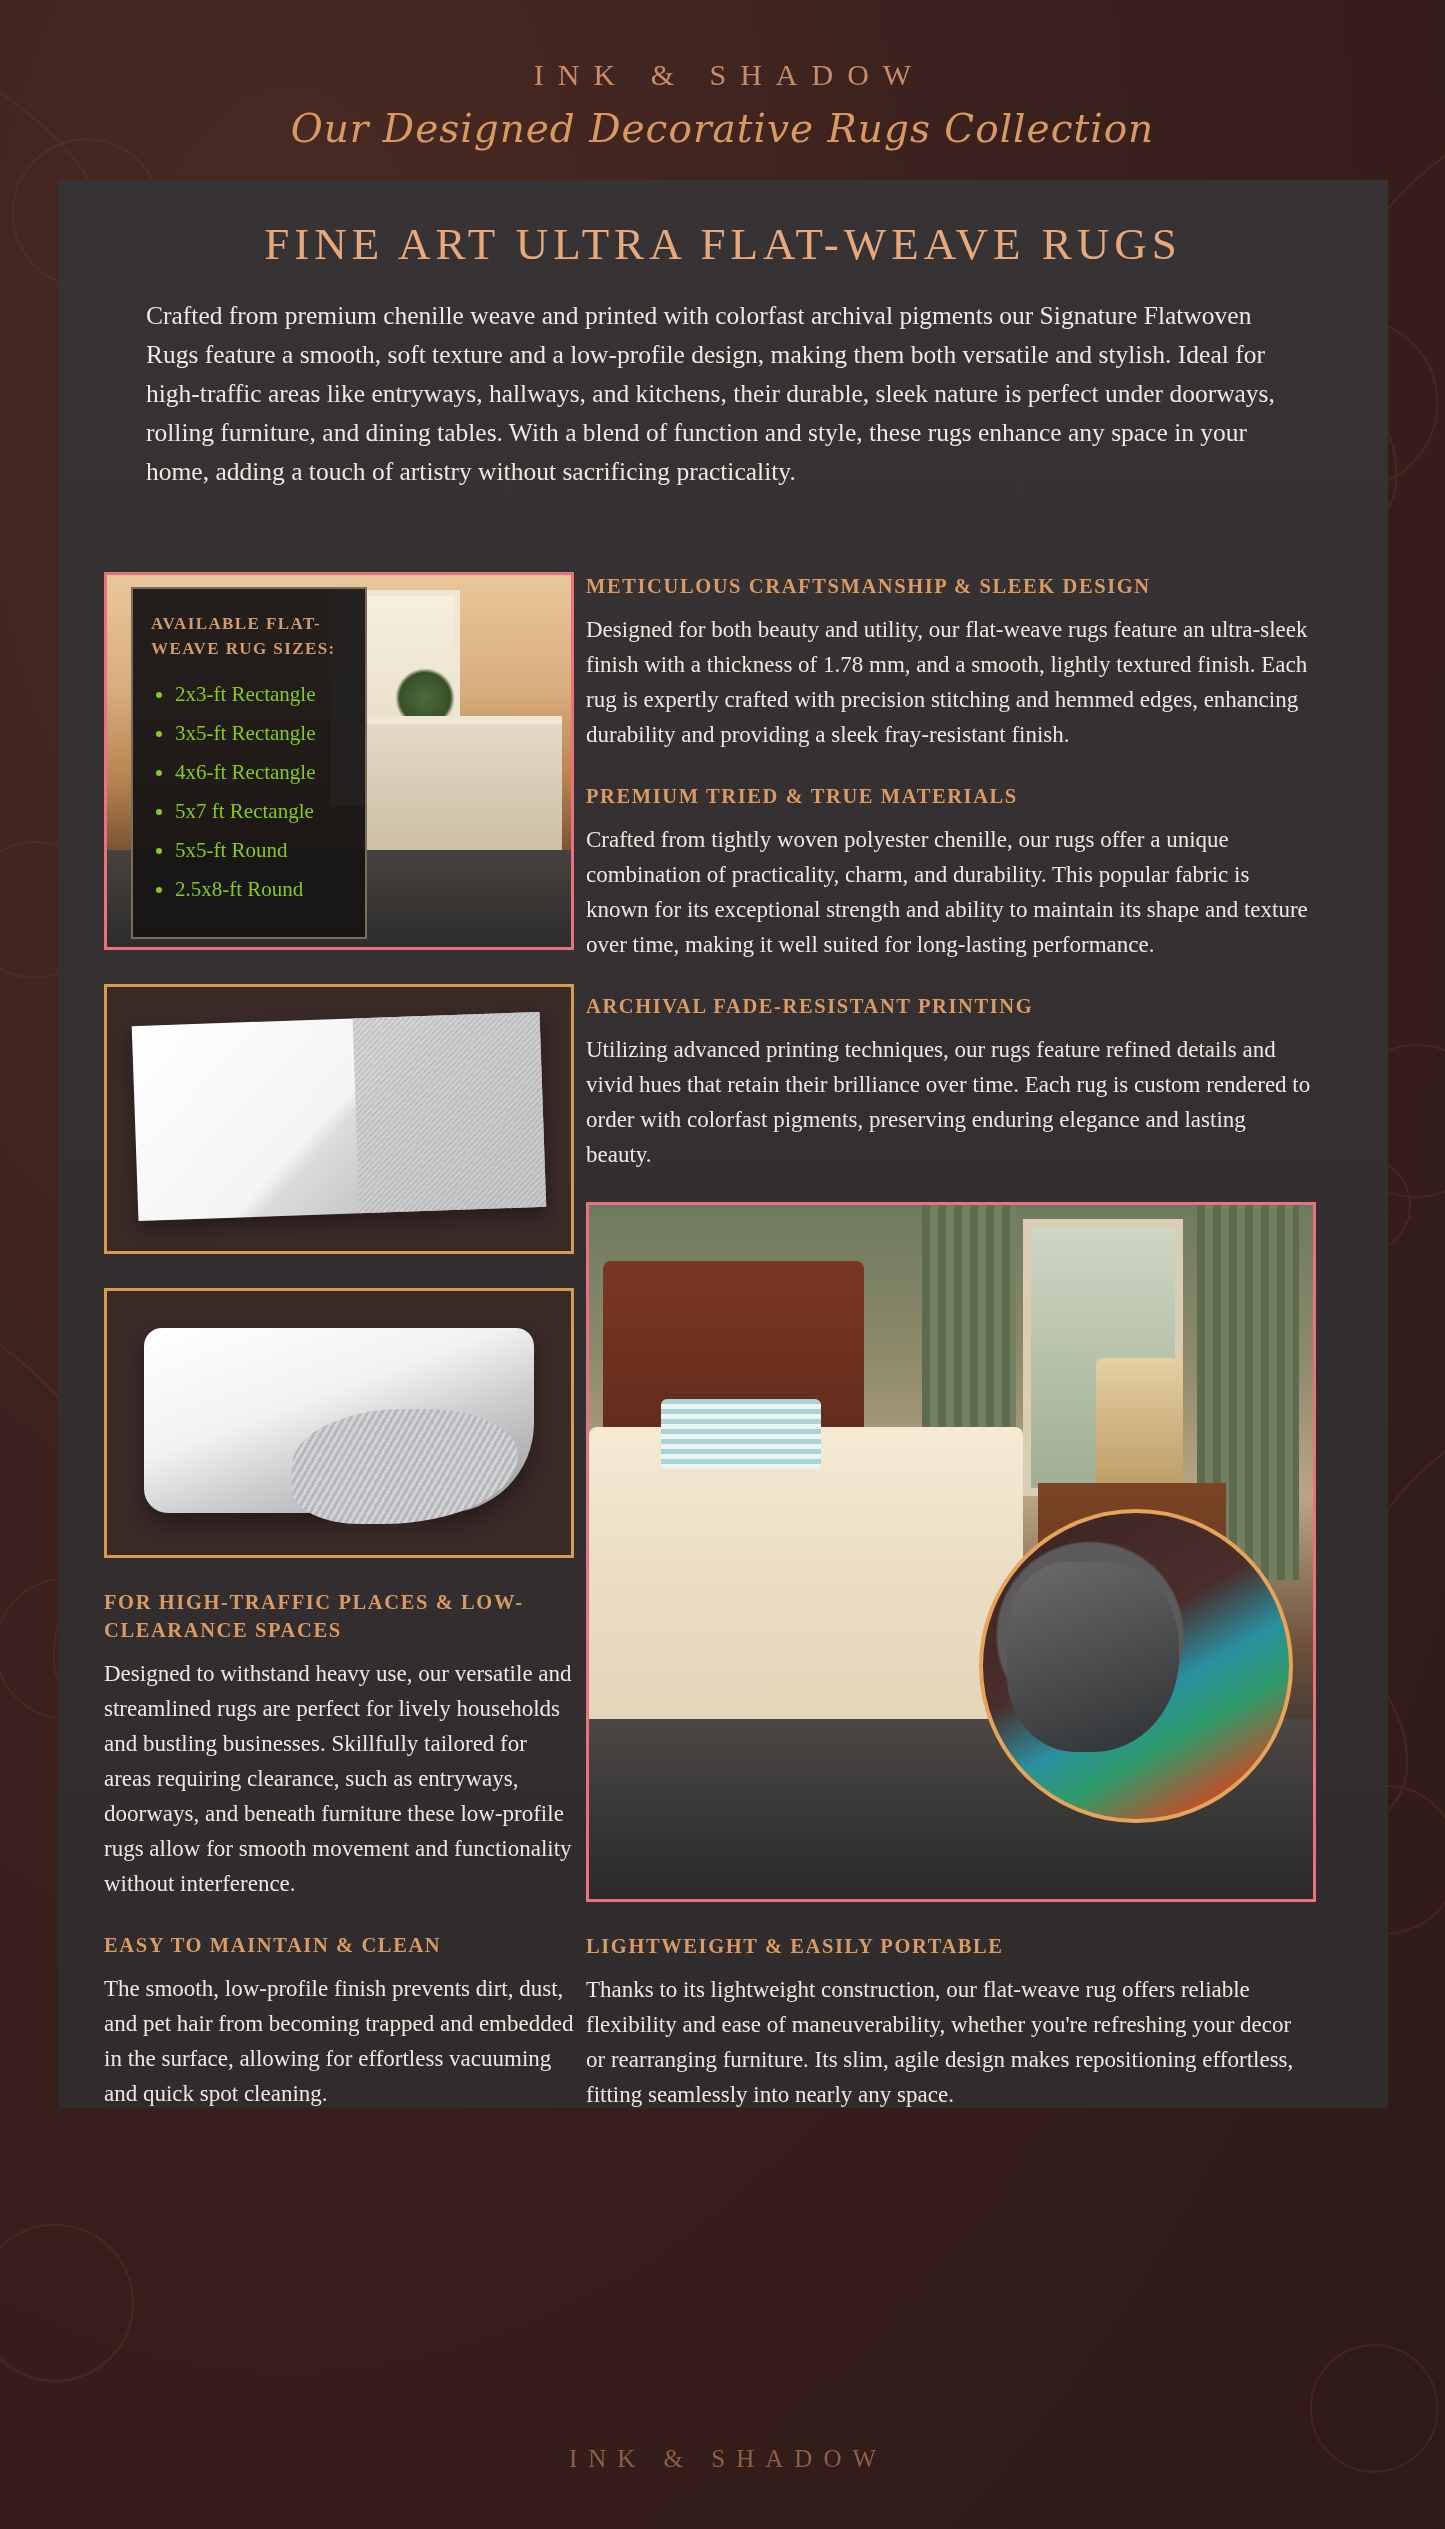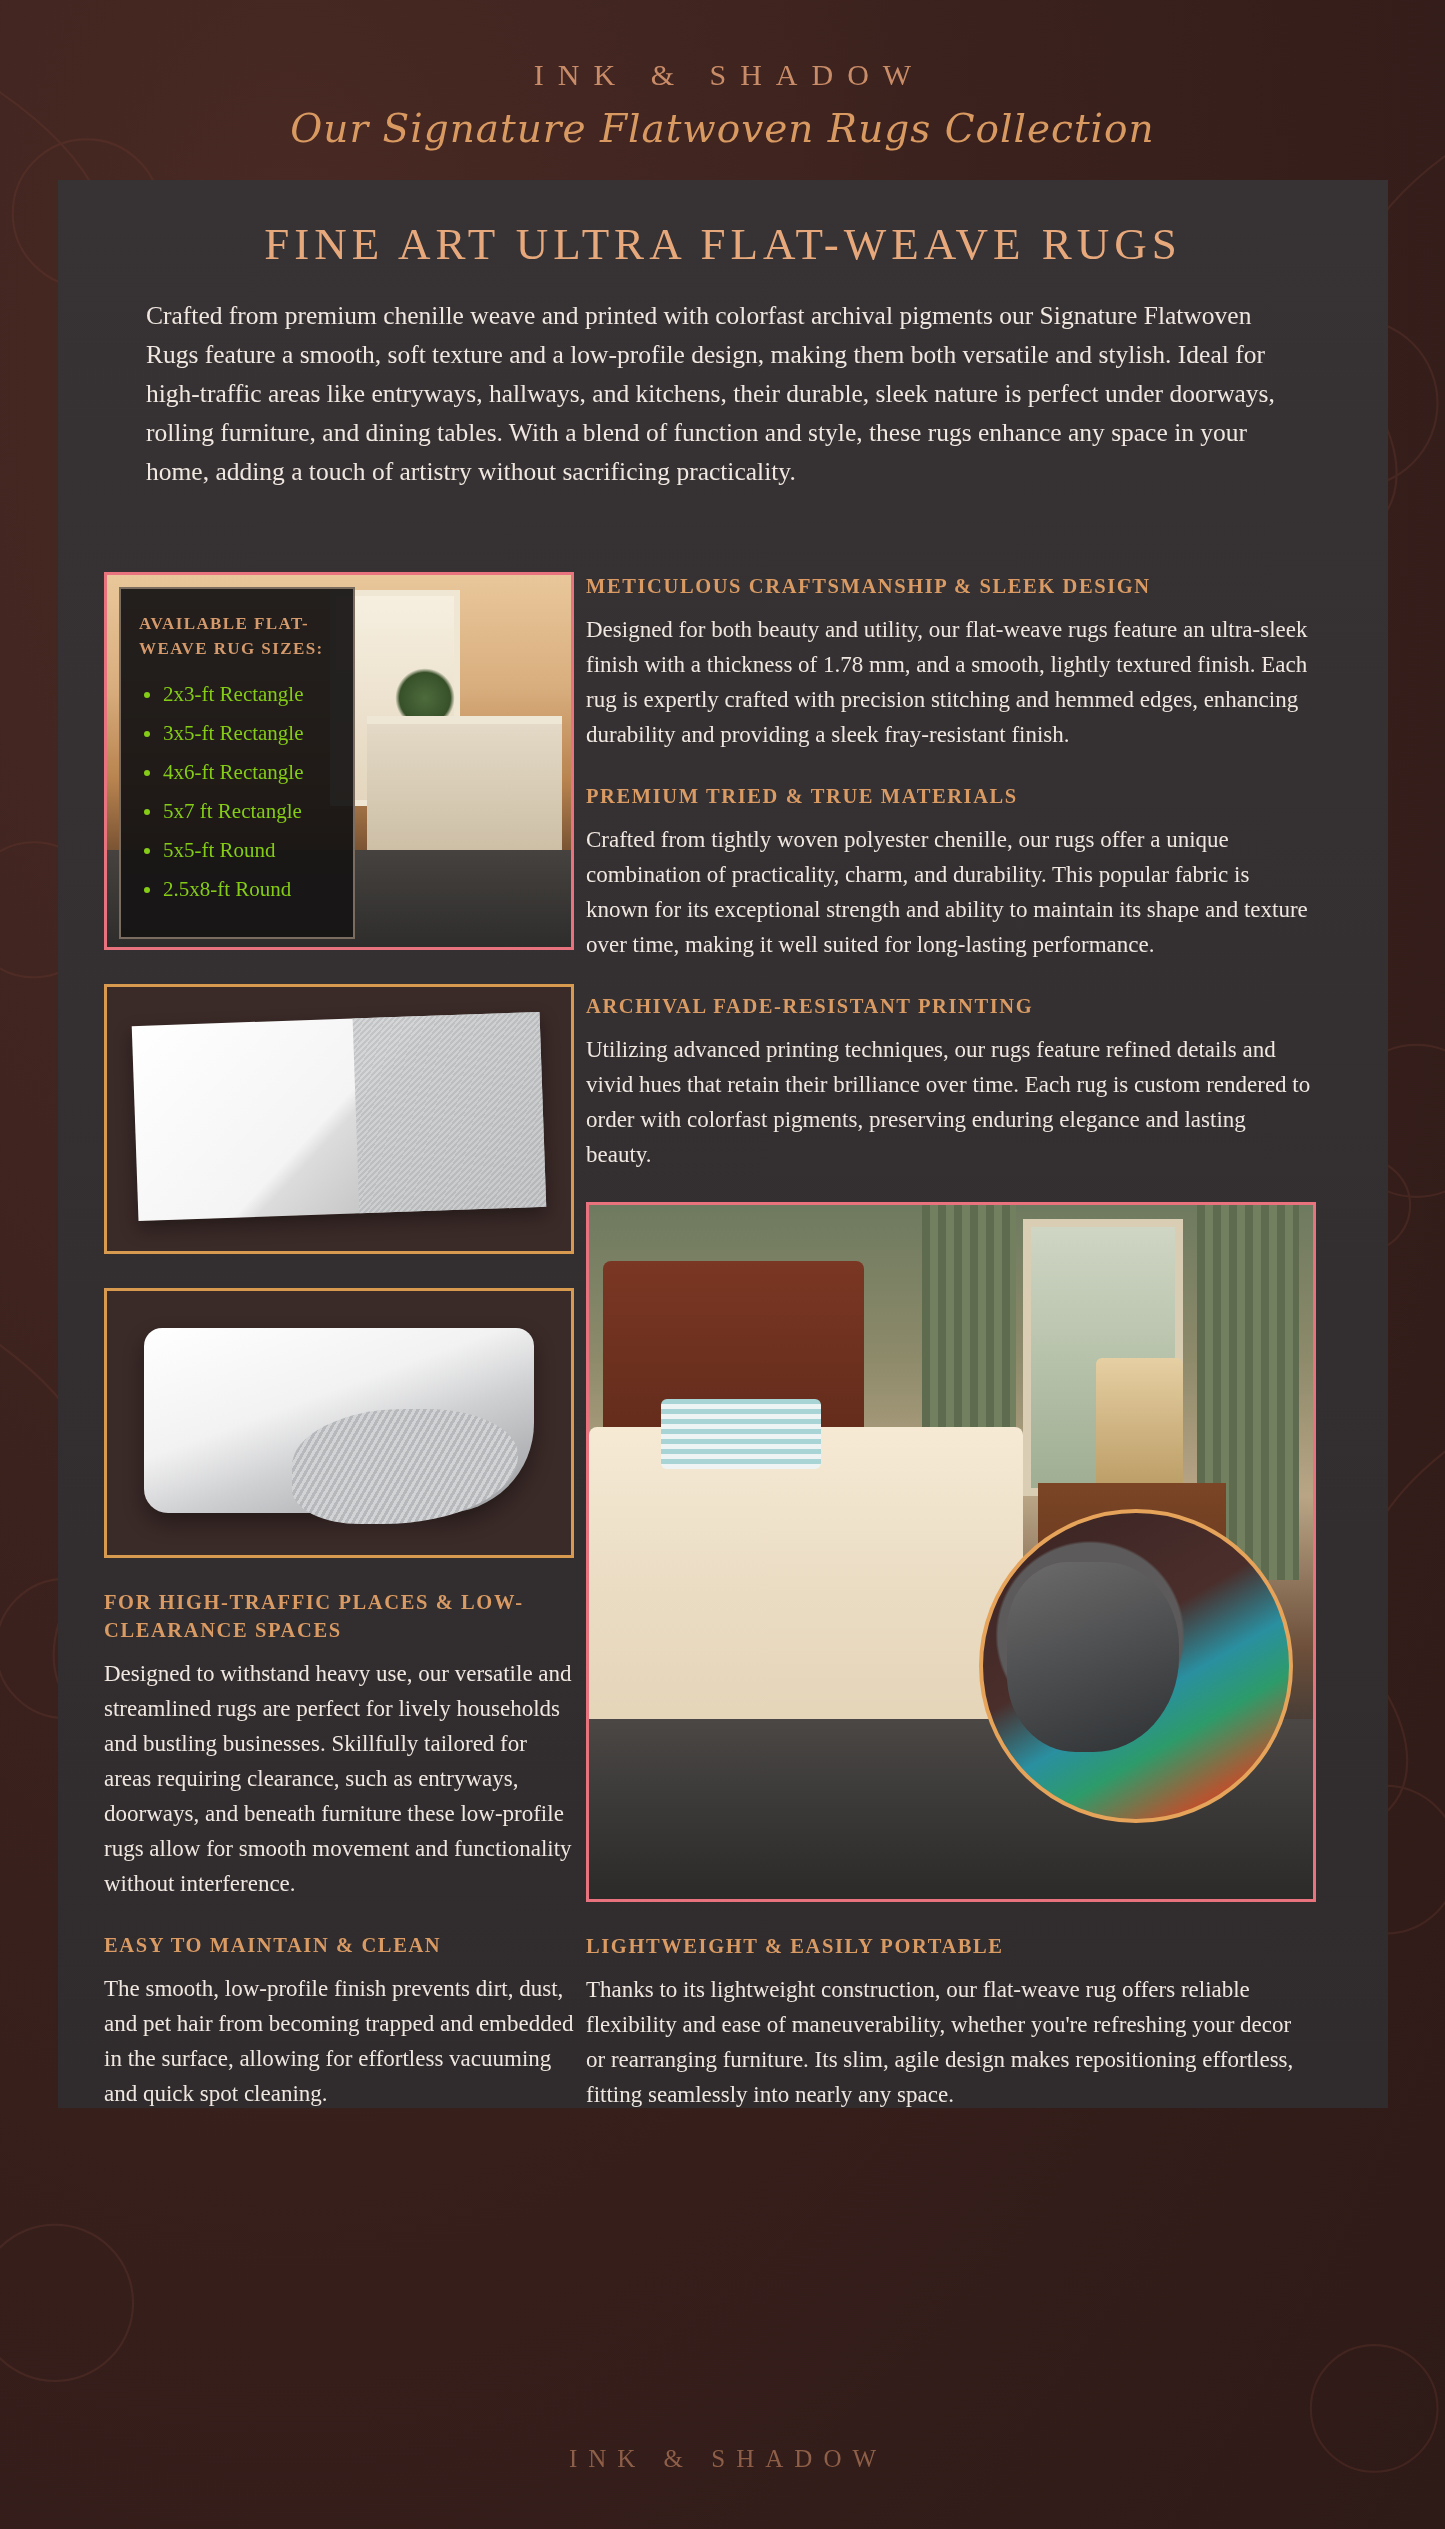--- a/index.html
+++ b/index.html
@@ -155,21 +155,21 @@
   .room-rug {
     position: absolute;
     left: 0;
     bottom: 0;
     width: 100%;
     height: 26%;
     background: linear-gradient(180deg, #45423f, #2f2d2c);
   }
   .sizes-card {
     position: absolute;
-    left: 12px;
+    left: 24px;
     top: 12px;
     width: 236px;
     height: 352px;
     background: rgba(22,20,20,0.94);
     border: 2px solid #7a6c5f;
     box-sizing: border-box;
     padding: 22px 16px 0 18px;
   }
   .sizes-card h4 {
     margin: 0 0 14px 0;
@@ -415,21 +415,21 @@
       <path d="M20 1300 C110 1360 170 1440 110 1540 C50 1640 130 1700 190 1650"></path>
       <path d="M1425 1400 C1340 1460 1290 1540 1350 1640 C1410 1740 1330 1800 1270 1750"></path>
     </g>
   </svg>
 </div>
 
 <div class="page">
 
   <div class="header">
     <div class="brand-top">INK &amp; SHADOW</div>
-    <div class="tagline">Our Signature Flatwoven Rugs Collection</div>
+    <div class="tagline">Our Designed Decorative Rugs Collection</div>
   </div>
 
   <div class="panel">
 
     <div class="main-title">FINE ART ULTRA FLAT-WEAVE RUGS</div>
     <div class="intro">Crafted from premium chenille weave and printed with colorfast archival pigments our Signature Flatwoven Rugs feature a smooth, soft texture and a low-profile design, making them both versatile and stylish. Ideal for high-traffic areas like entryways, hallways, and kitchens, their durable, sleek nature is perfect under doorways, rolling furniture, and dining tables. With a blend of function and style, these rugs enhance any space in your home, adding a touch of artistry without sacrificing practicality.</div>
 
     <div class="cols">
 
       <div class="col-left">

